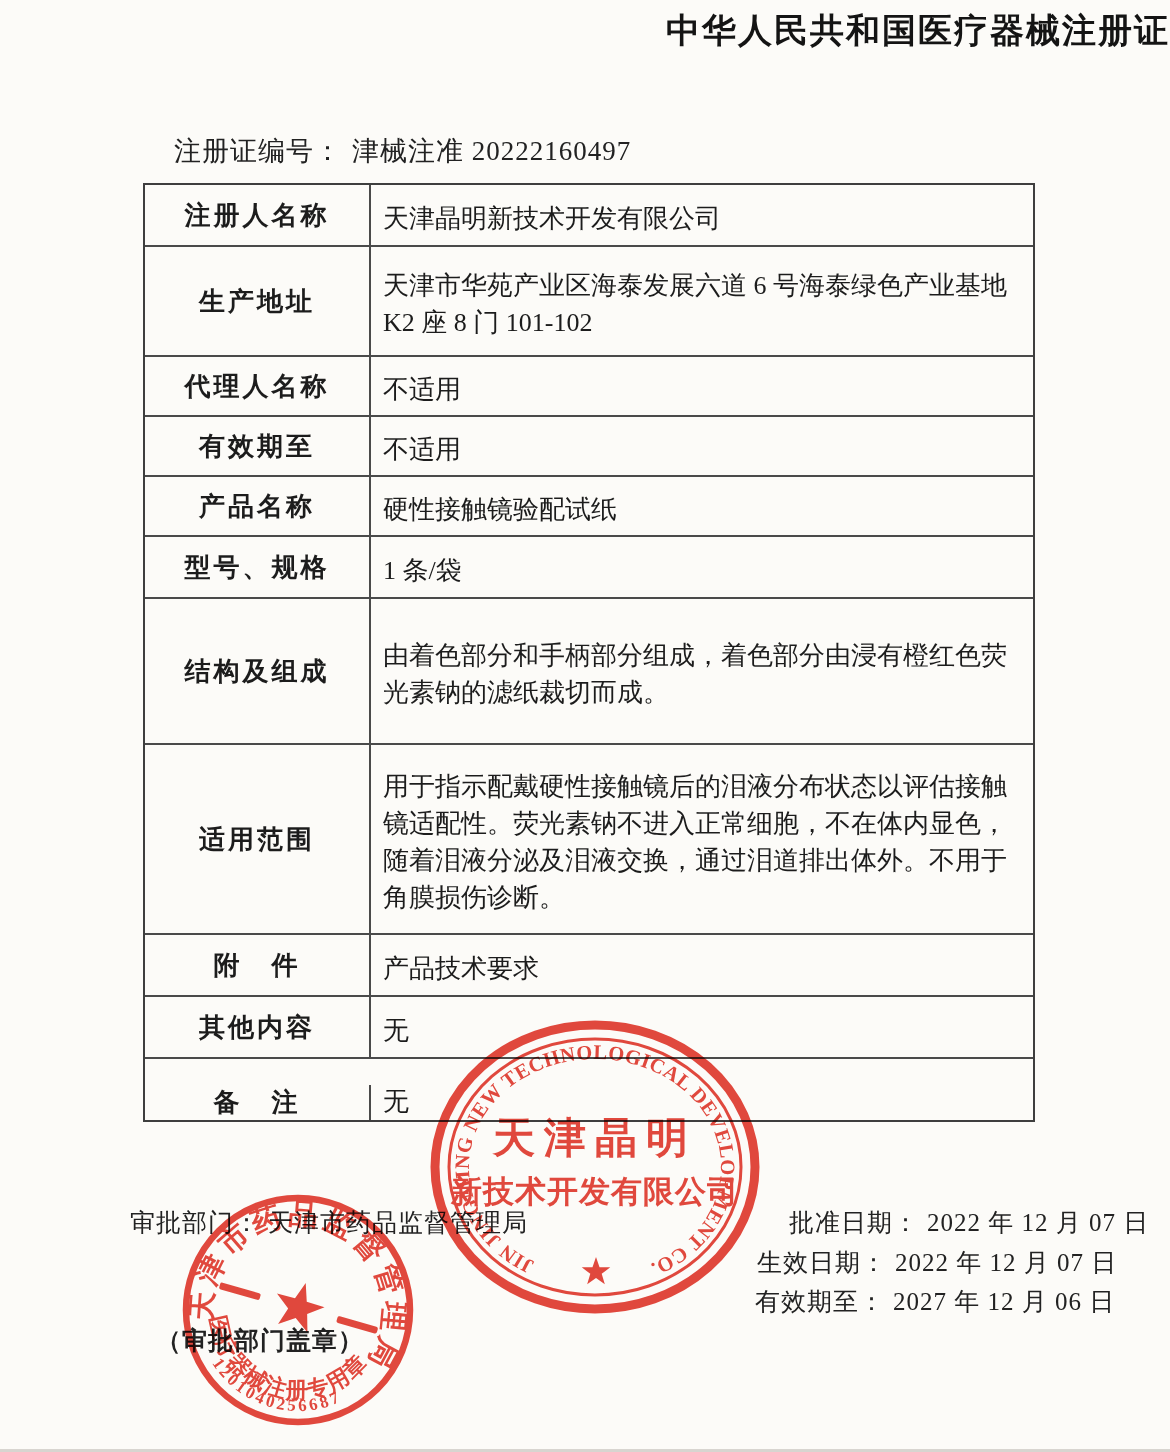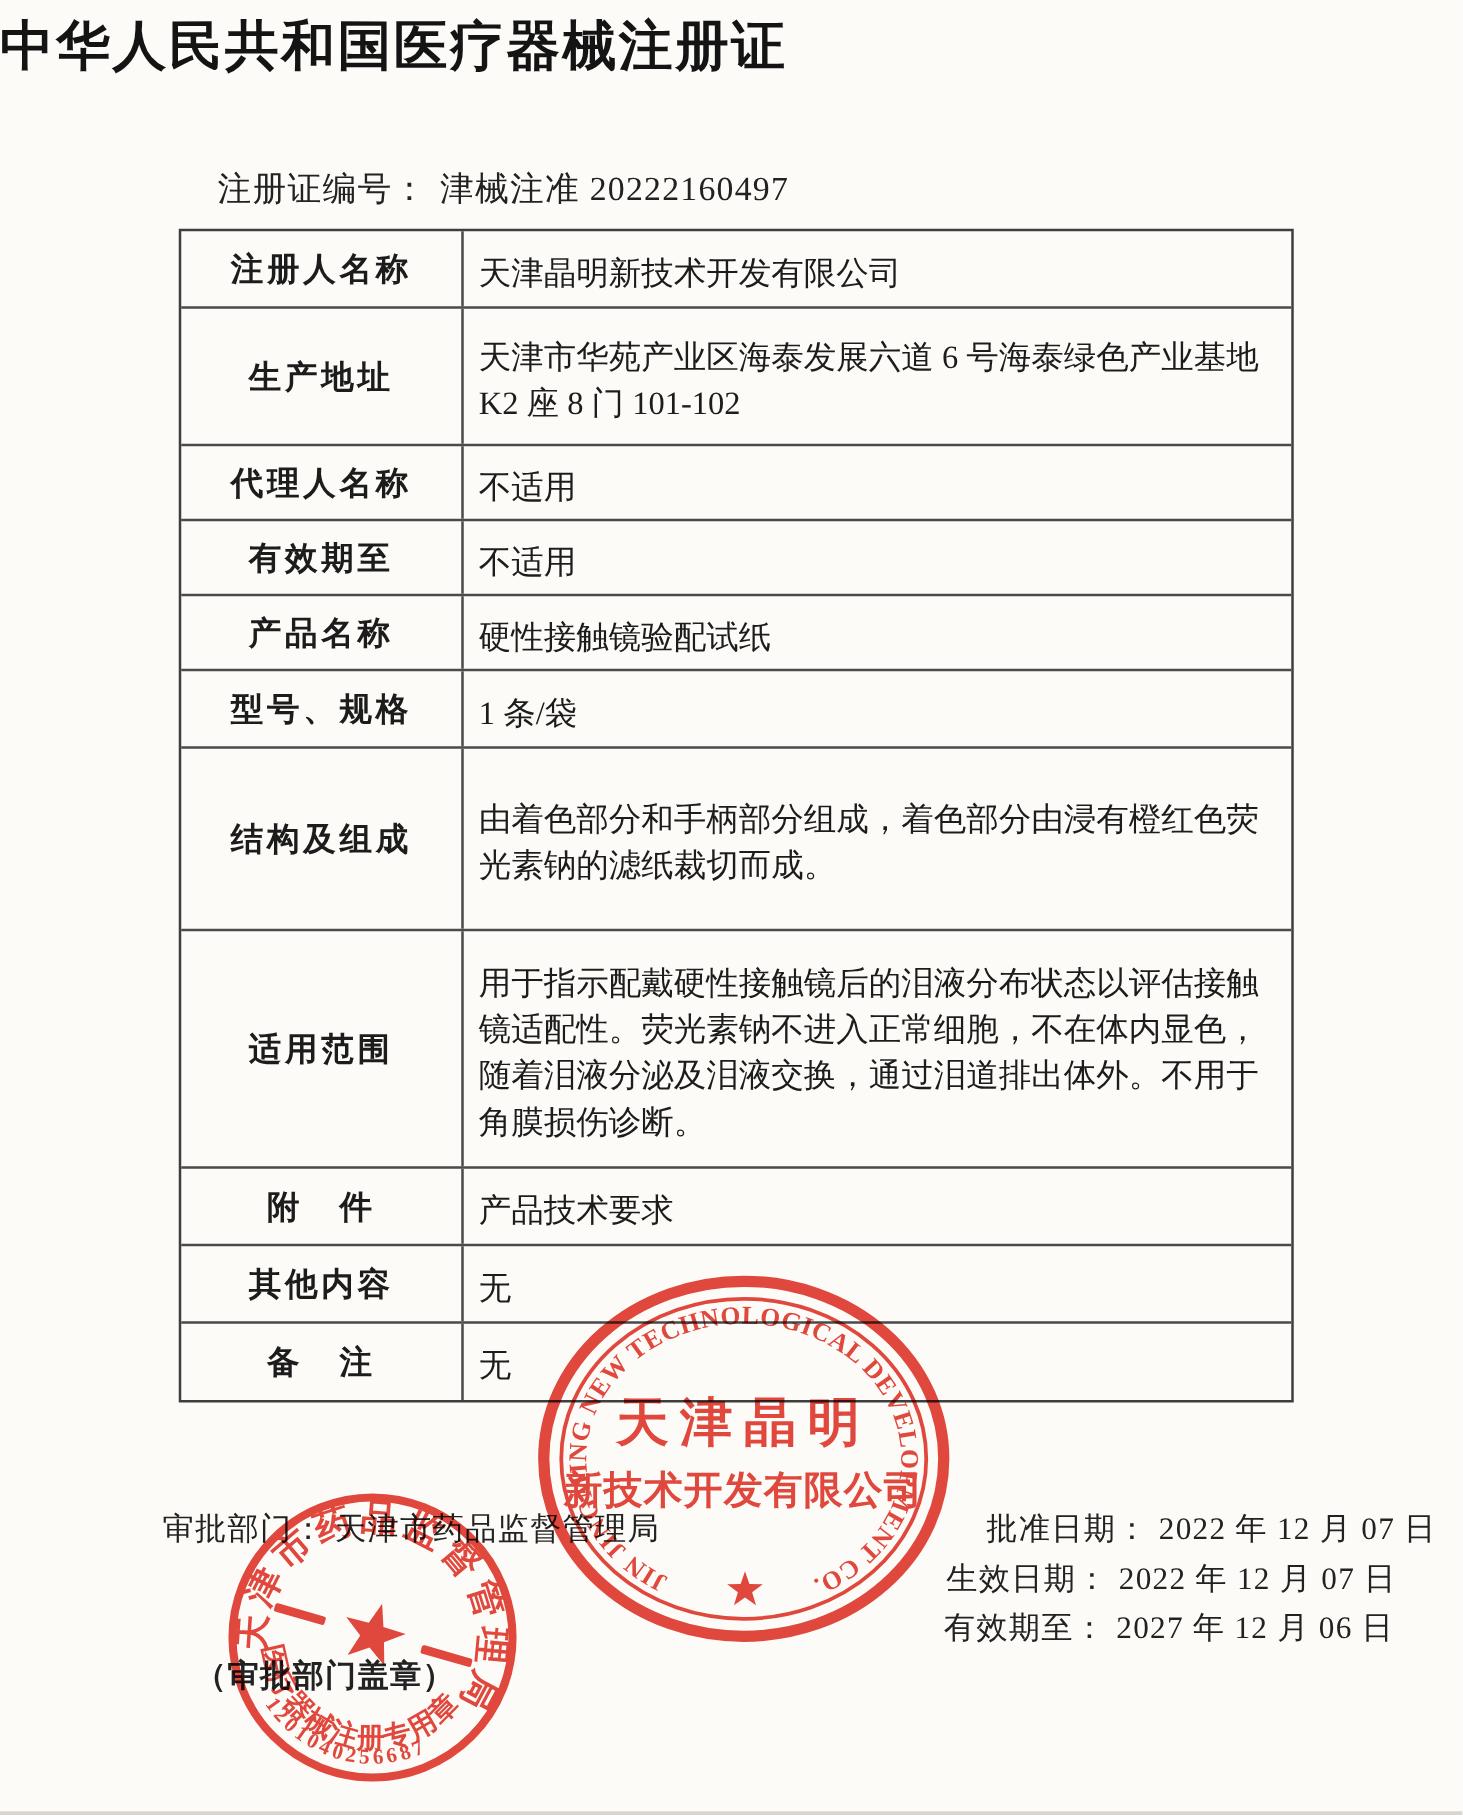--- a/index.html
+++ b/index.html
@@ -6,36 +6,36 @@
   body{
     width:1170px;height:1452px;
     background:#fbfaf7;
     font-family:"Liberation Serif","DejaVu Serif",serif;
     color:#1f1f1f;
     overflow:hidden;
   }
   .sheet{position:relative;width:1170px;height:1452px;background:#fcfbf8;}
   .page-title{
     position:absolute;top:8px;left:0;width:100%;
-    text-align:left;font-size:43px;font-weight:bold;
+    text-align:right;font-size:34px;font-weight:bold;
     letter-spacing:2px;color:#141414;margin:0;
   }
   .reg-line{
     position:absolute;left:174px;top:133px;
     font-size:27px;color:#222;letter-spacing:1px;white-space:nowrap;
   }
   .reg-line .val{margin-left:10px;margin-top:27px;}
   
   .ctable{
     position:absolute;left:143px;top:183px;width:892px;
     border:2px solid #3e3e3e;box-sizing:border-box;
     background:transparent;
   }
   .trow{display:flex;box-sizing:border-box;border-bottom:2px solid #4a4a4a;}
-  .trow:last-child{border-bottom:none;}
+  .trow:last-child{border-bottom:none;align-items:flex-end;}
   .tlabel{
     width:226px;box-sizing:border-box;border-right:2px solid #4a4a4a;
     display:flex;align-items:center;justify-content:center;
     font-size:26px;letter-spacing:3px;color:#1c1c1c;text-align:center;font-weight:bold;
   }
   .tvalue{
     flex:1;box-sizing:border-box;
     display:flex;flex-direction:column;justify-content:center;
     padding:6px 14px 0 12px;
     font-size:26px;line-height:37px;color:#1c1c1c;letter-spacing:0;

